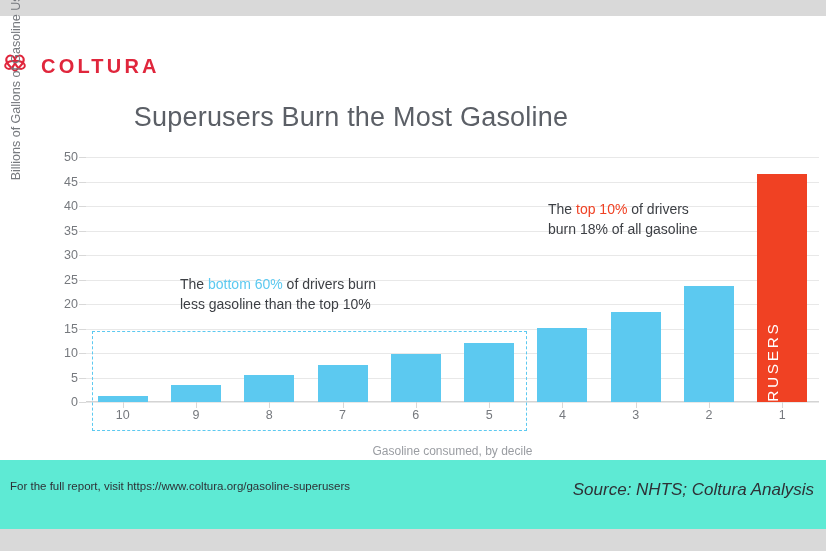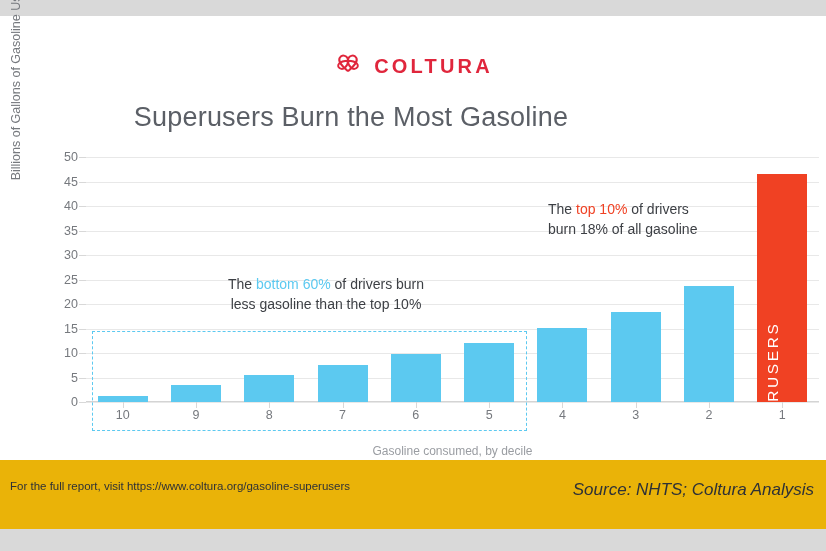--- a/index.html
+++ b/index.html
@@ -30,21 +30,21 @@
   }
   
   .brand {
     position: absolute;
     left: 0;
     top: 30px;
     width: 826px;
     height: 40px;
     display: flex;
     align-items: center;
-    justify-content: center;
+    justify-content: flex-start;
     gap: 11px;
   }
   .brand-mark {
     width: 30px;
     height: 30px;
     display: block;
   }
   .brand-name {
     font-size: 20px;
     letter-spacing: 3.2px;
@@ -210,38 +210,37 @@
   .annotation {
     position: absolute;
     font-size: 14px;
     line-height: 20px;
     color: #3c3f44;
   }
   .annotation-left {
     left: 180px;
     top: 258px;
     width: 292px;
-    text-align: center;
   }
   .annotation-right {
     left: 548px;
     top: 183px;
     width: 198px;
     text-align: left;
   }
   .hl-blue { color: #5cc9f0; }
   .hl-red  { color: #f04123; }
   
   .footer {
     position: absolute;
     left: 0;
     top: 460px;
     width: 826px;
     height: 69px;
-    background: #eab308;
+    background: #5eead4;
     text-align: center;
   }
   .footer-left {
     position: absolute;
     left: 10px;
     top: 20px;
     font-size: 11.5px;
     color: #2e3136;
   }
   .footer-right {

